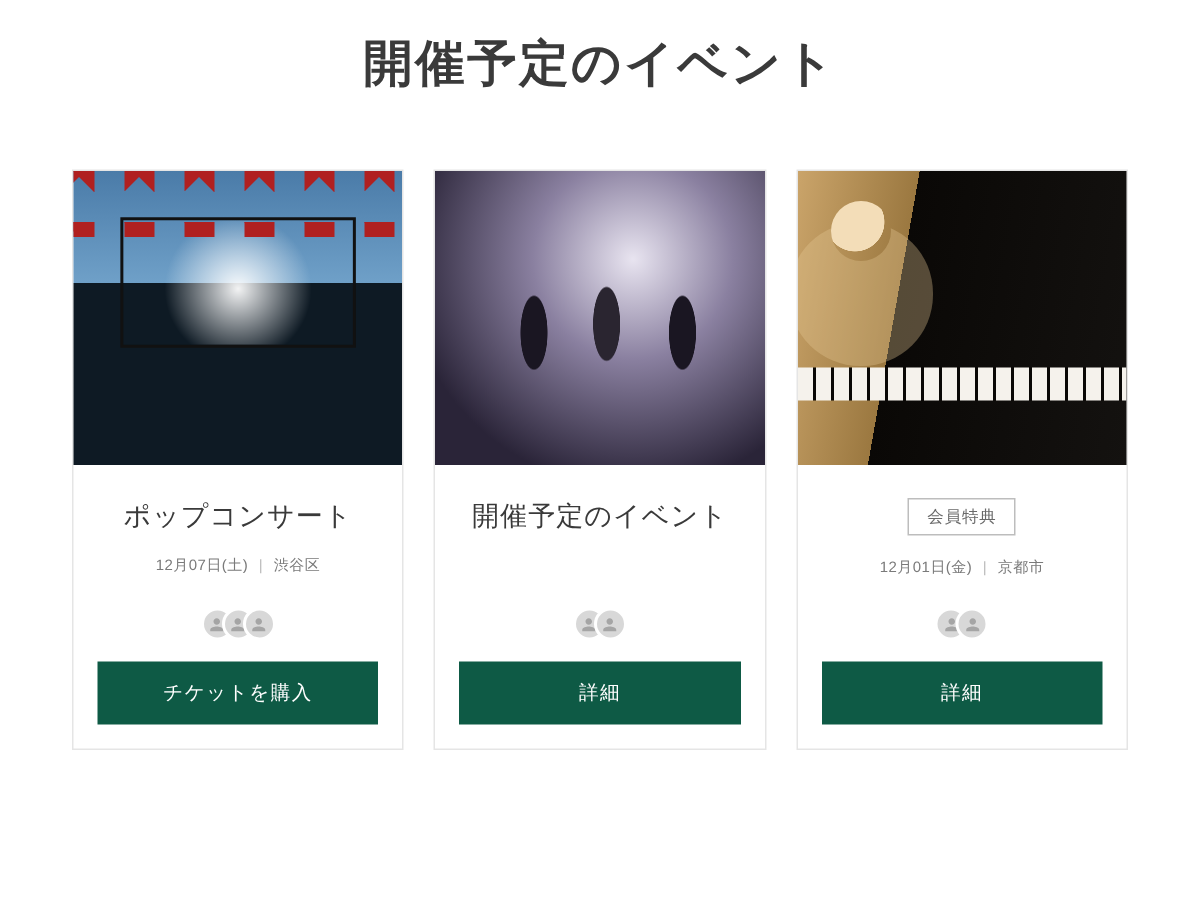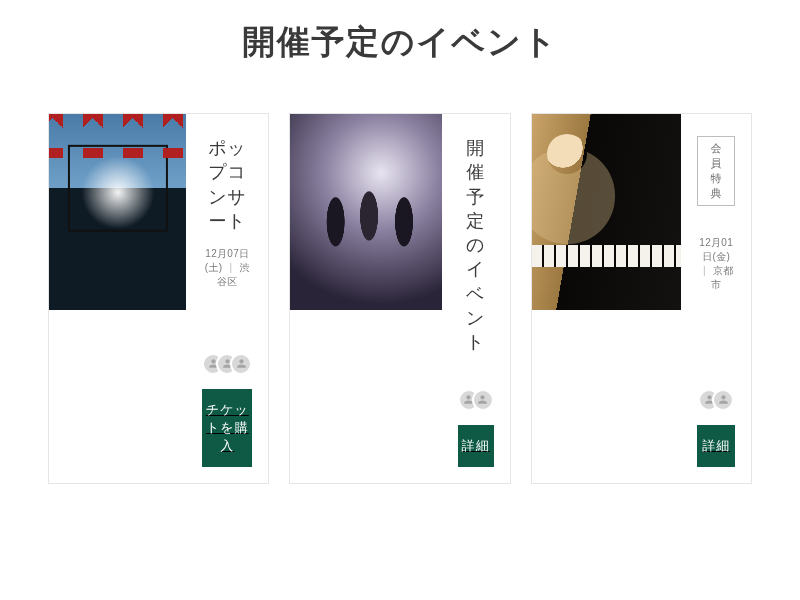--- a/index.html
+++ b/index.html
@@ -24,21 +24,21 @@
     .cards {
       display: flex;
       gap: 20px;
       justify-content: center;
     }
     .card {
       background: #fff;
       border: 1px solid #e5e5e5;
       width: 224px;
       display: flex;
-      flex-direction: row;
+      flex-direction: column;
     }
     .card-image {
       width: 100%;
       height: 196px;
       background-size: cover;
       background-position: center;
       display: flex;
       align-items: center;
       justify-content: center;
       position: relative;
@@ -103,41 +103,40 @@
       flex-direction: column;
       flex: 1;
     }
     .badge {
       display: inline-block;
       align-self: center;
       border: 1px solid #bdbdbd;
       color: #6a6a6a;
       font-size: 11px;
       padding: 4px 12px;
-      margin-bottom: 30px;
+      margin-bottom: 14px;
       letter-spacing: 0.05em;
     }
     .card-title {
       font-size: 18px;
       font-weight: 400;
       color: #3a3a3a;
       line-height: 1.35;
       letter-spacing: 0.04em;
       margin-bottom: 14px;
     }
     .card-meta {
       font-size: 10px;
       color: #7a7a7a;
       letter-spacing: 0.03em;
     }
     .card-meta .sep { color: #bbbbbb; margin: 0 4px; }
     .card-footer {
       margin-top: auto;
       padding-top: 20px;
-      text-decoration: underline;
     }
     .attendees {
       display: flex;
       justify-content: center;
       margin-bottom: 14px;
     }
     .avatar {
       width: 22px; height: 22px;
       border-radius: 50%;
       background: #d8d8d8;

